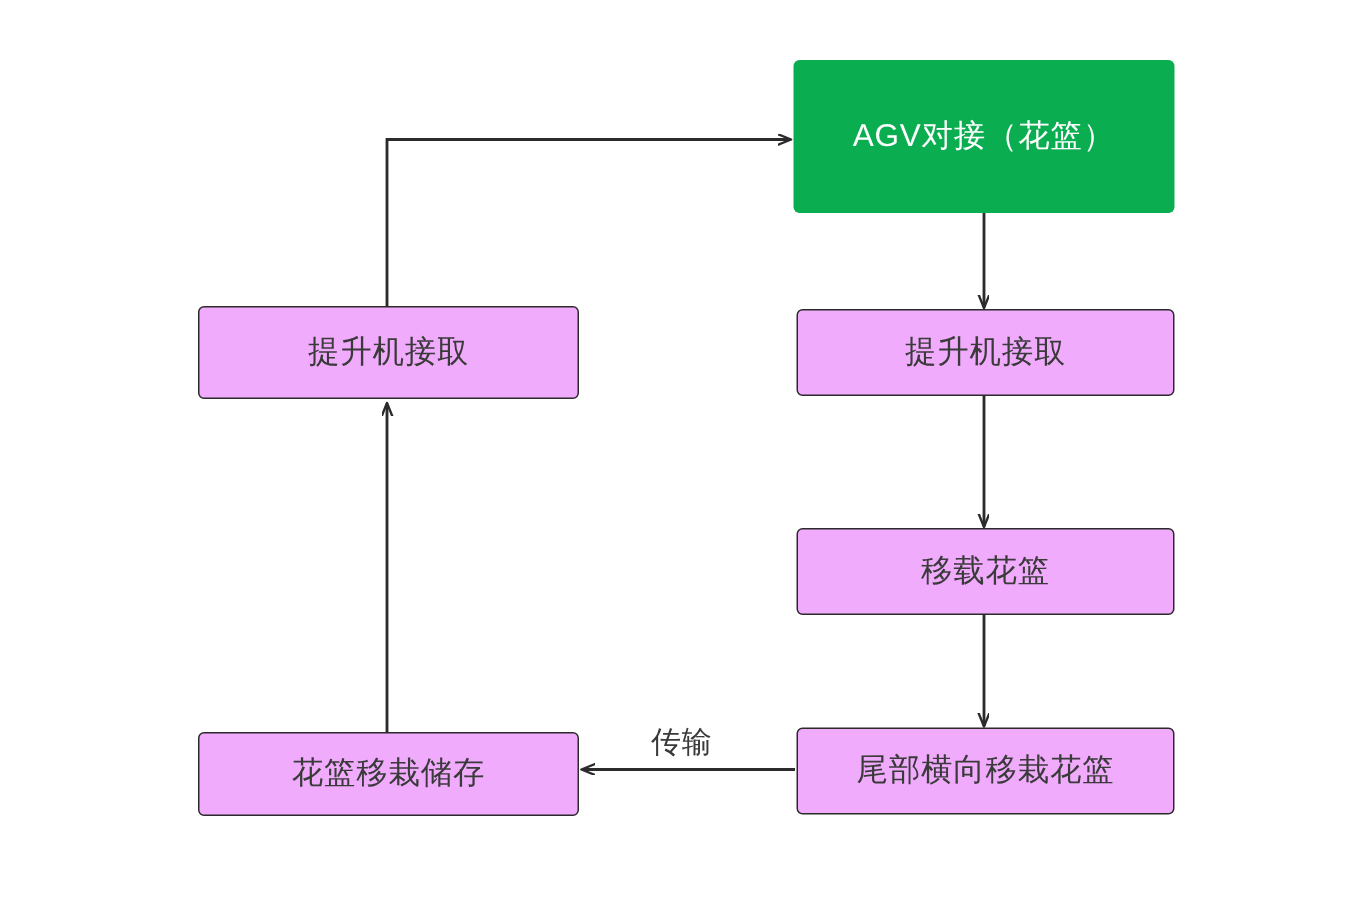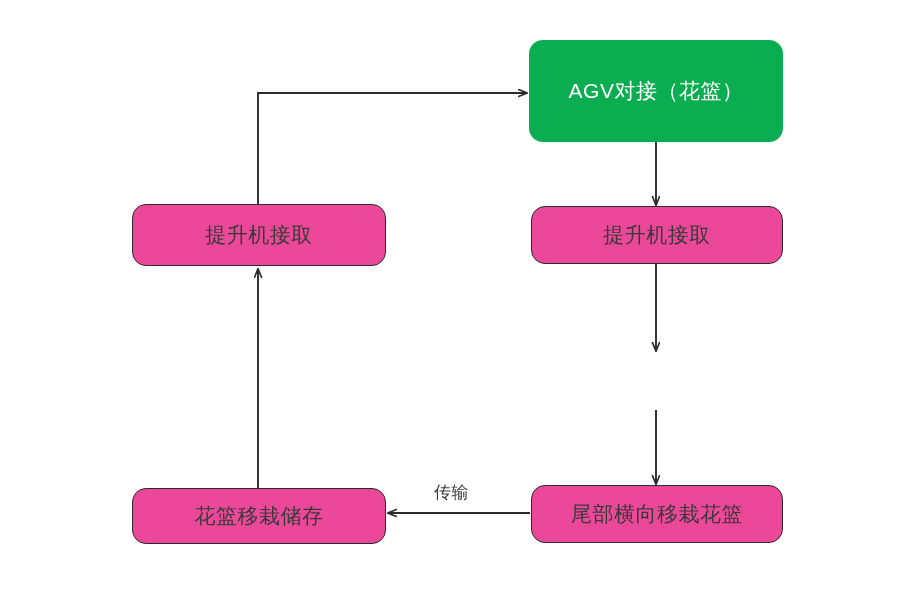--- a/index.html
+++ b/index.html
@@ -23,41 +23,41 @@
     top: 0;
     width: 900px;
     height: 613px;
   }
   .node {
     position: absolute;
     box-sizing: border-box;
     display: flex;
     align-items: center;
     justify-content: center;
-    border-radius: 14px;
+    border-radius: 4px;
     text-align: center;
     line-height: 1.2;
     letter-spacing: 0.5px;
   }
   .node.plain {
-    background: #ec4899;
+    background: #f0abfc;
     border: 1.8px solid #2b2b2b;
     color: #3a3a3a;
     font-size: 21px;
   }
   .node.accent {
     background: #0aae50;
     border: none;
     color: #ffffff;
     font-size: 21px;
   }
   .edge-label {
     position: absolute;
     color: #3a3a3a;
-    font-size: 17px;
+    font-size: 20px;
     white-space: nowrap;
     letter-spacing: 0.5px;
   }
 </style>
 </head>
 <body>
 
 <div id="canvas">
 
   <svg id="edges" viewBox="0 0 900 613" xmlns="http://www.w3.org/2000/svg">
@@ -81,20 +81,23 @@
   </svg>
 
   <div class="node accent" style="left:529px; top:40px; width:254px; height:102px;">
     <span>AGV对接（花篮）</span>
   </div>
 
   <div class="node plain" style="left:531px; top:206px; width:252px; height:58px;">
     <span>提升机接取</span>
   </div>
 
+  <div class="node plain" style="left:531px; top:352px; width:252px; height:58px;">
+    <span>移载花篮</span>
+  </div>
 
   <div class="node plain" style="left:132px; top:488px; width:254px; height:56px;">
     <span>花篮移栽储存</span>
   </div>
 
   <div class="node plain" style="left:531px; top:485px; width:252px; height:58px;">
     <span>尾部横向移栽花篮</span>
   </div>
 
   <div class="node plain" style="left:132px; top:204px; width:254px; height:62px;">

